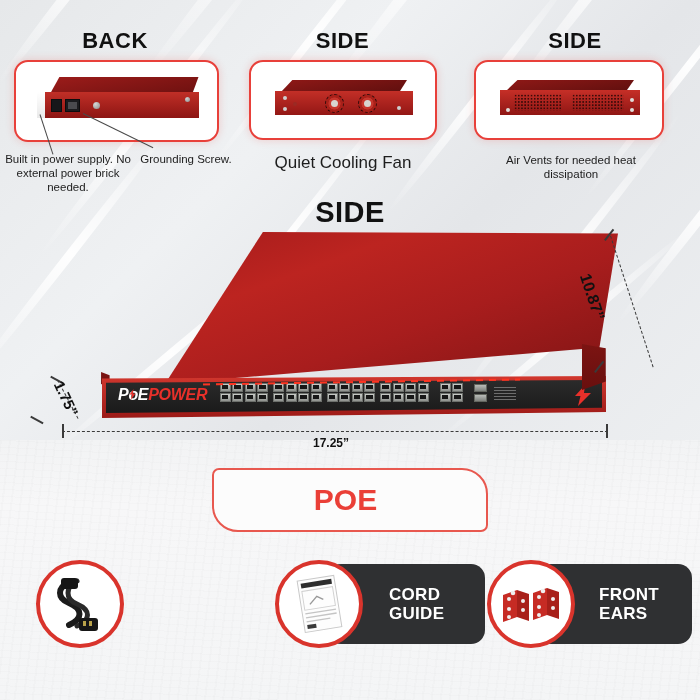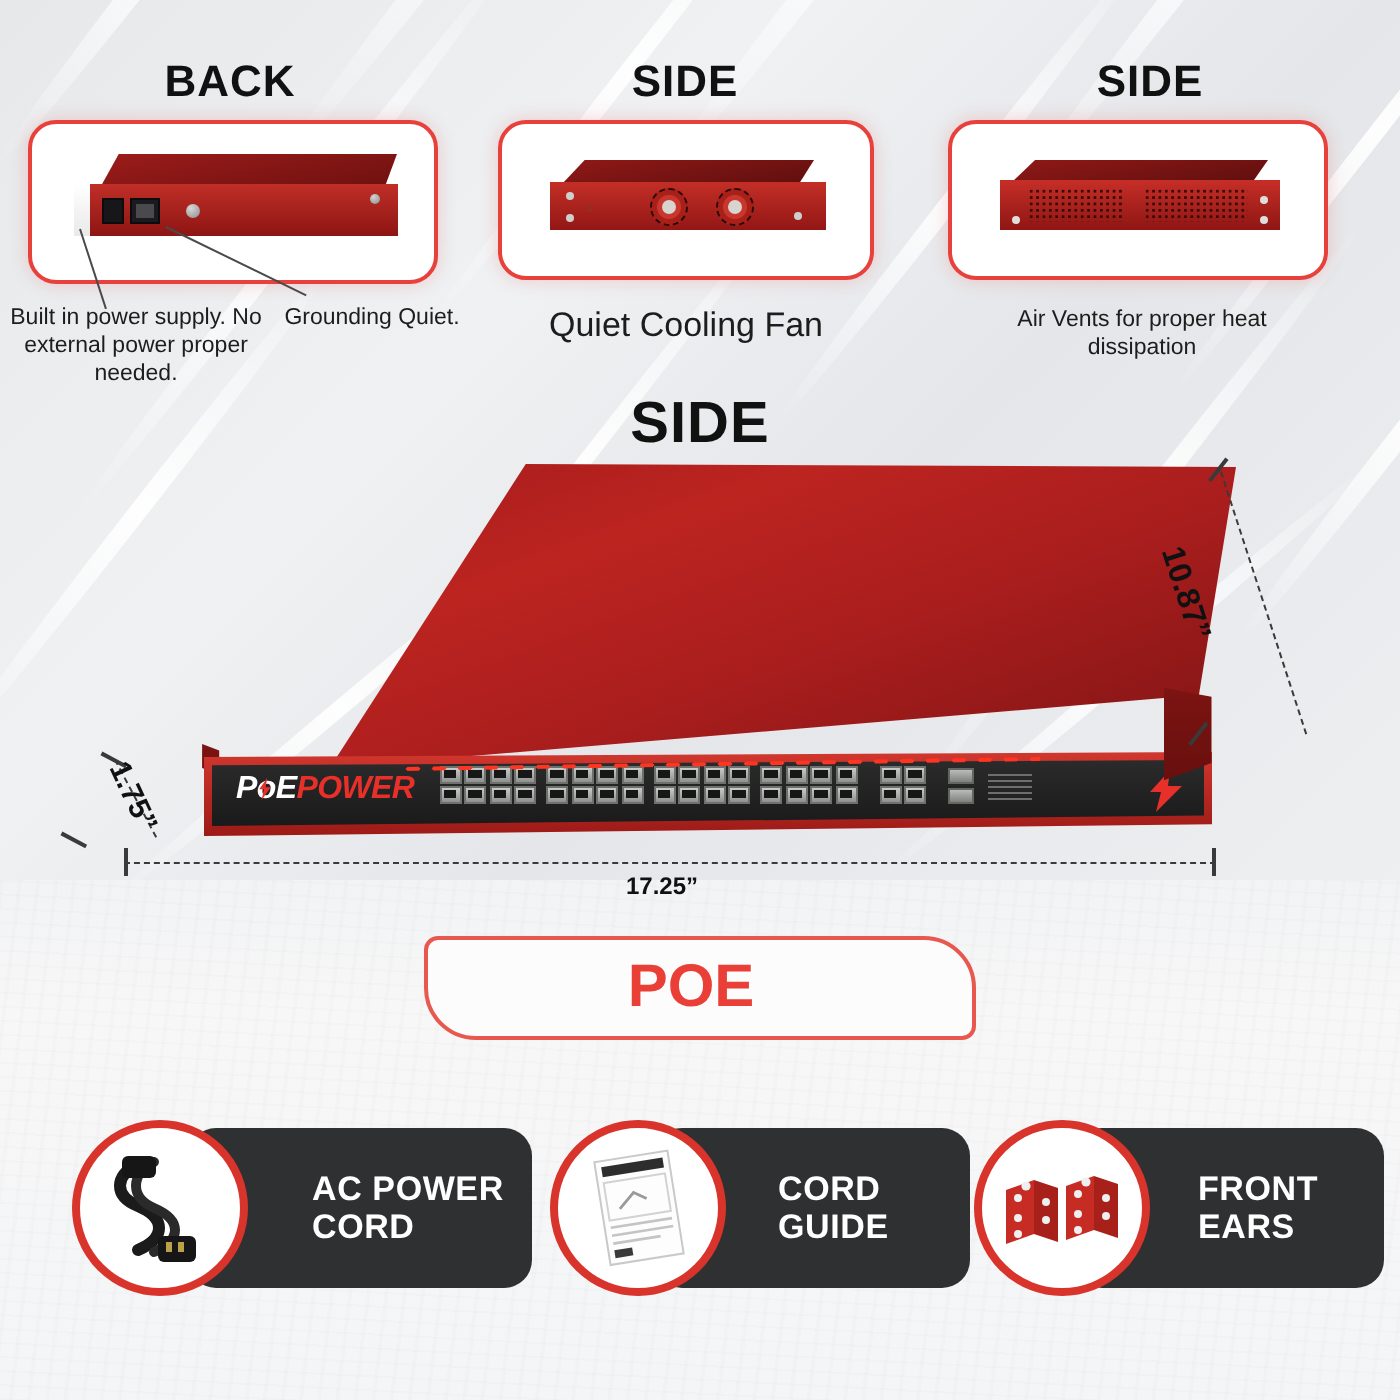--- a/index.html
+++ b/index.html
@@ -185,22 +185,22 @@
 
       <div style="position:absolute; left:158px; top:22px; width:5px; height:5px; border-radius:50%;
                   background:radial-gradient(circle at 35% 30%,#d3d3d3,#8a8a8a);"></div>
     </div>
   </div>
 </div>
 
 <div class="leader" style="left:40px; top:114px; width:42px; transform:rotate(72deg);"></div>
 <div class="leader" style="left:83px; top:113px; width:78px; transform:rotate(26deg);"></div>
 
-<div class="cap" style="left:4px; top:152px; width:128px; font-size:11.5px;">Built in power supply. No external power proper needed.</div>
-<div class="cap" style="left:134px; top:152px; width:104px; font-size:11.5px;">Grounding Quiet.</div>
+<div class="cap" style="left:4px; top:152px; width:128px; font-size:11.5px;">Built in power supply. No external power brick needed.</div>
+<div class="cap" style="left:134px; top:152px; width:104px; font-size:11.5px;">Grounding Screw.</div>
 
 <div class="view-card" style="left:249px; top:60px; width:188px; height:80px;">
   <div class="view-card-inner">
     <div class="mini-dev" style="width:160px; height:44px;">
       <div style="position:absolute; left:18px; top:2px; width:126px; height:12px;
                   background:linear-gradient(170deg,#8f1917,#5f0f0e);
                   clip-path:polygon(9% 0, 100% 0, 94% 100%, 0% 100%);"></div>
       <div style="position:absolute; left:12px; top:13px; width:138px; height:24px;
                   background:linear-gradient(180deg,#c32f27,#931715);"></div>
 
@@ -234,21 +234,21 @@
                   background-size:3.2px 3.2px; border-radius:2px;"></div>
       <div style="position:absolute; left:84px; top:16px; width:52px; height:17px;
                   background-image:radial-gradient(#3b0b09 36%, transparent 38%);
                   background-size:3.2px 3.2px; border-radius:2px;"></div>
       <div style="position:absolute; left:18px; top:30px; width:4px; height:4px; border-radius:50%; background:#e0dedb;"></div>
       <div style="position:absolute; left:142px; top:20px; width:4px; height:4px; border-radius:50%; background:#e0dedb;"></div>
       <div style="position:absolute; left:142px; top:30px; width:4px; height:4px; border-radius:50%; background:#e0dedb;"></div>
     </div>
   </div>
 </div>
-<div class="cap" style="left:500px; top:153px; width:142px; font-size:11.5px;">Air Vents for proper heat dissipation</div>
+<div class="cap" style="left:500px; top:153px; width:142px; font-size:11.5px;">Air Vents for needed heat dissipation</div>
 
 <div class="panel-heading" style="left:250px; top:196px; width:200px; font-size:29px;">SIDE</div>
 
 <div id="front-device" style="left:88px; top:232px; width:530px; height:200px;">
 
   <div class="dev-top" style="left:0; top:0; width:530px; height:152px;
               clip-path:polygon(14.5% 100%, 33% 0%, 100% 1%, 96.5% 76%);"></div>
 
   <div class="dev-side" style="left:0; top:140px; width:90px; height:40px;
               clip-path:polygon(14.5% 0%, 24% 8%, 24% 38%, 14.5% 30%);"></div>
@@ -383,29 +383,26 @@
 <div class="dim-line dim-v" style="left:57px; top:380px; height:44px; transform:rotate(-28deg); transform-origin:top left;"></div>
 <div class="tick" style="left:50px; top:379px; width:14px; height:1.6px; transform:rotate(28deg);"></div>
 <div class="tick" style="left:30px; top:419px; width:14px; height:1.6px; transform:rotate(28deg);"></div>
 <div class="dim-label" style="left:48px; top:390px; font-size:15px; transform:rotate(65deg);">1.75”</div>
 
 <div class="dim-line dim-h" style="left:62px; top:431px; width:546px;"></div>
 <div class="tick" style="left:62px; top:424px; width:1.6px; height:14px;"></div>
 <div class="tick" style="left:606px; top:424px; width:1.6px; height:14px;"></div>
 <div class="dim-label" style="left:313px; top:436px; font-size:12px;">17.25”</div>
 
-<div id="poe-banner" style="left:212px; top:468px; width:276px; height:52px;">
+<div id="poe-banner" style="left:212px; top:468px; width:276px; height:64px;">
   <span class="t1" style="font-size:30px;">POE</span>
   <span style="width:9px;"></span>
 </div>
 
 <div class="acc" style="left:36px; top:560px; width:230px;">
-  <div class="acc-body" style="width:172px;">
-    <span class="acc-label" style="font-size:17px; width:96px;">AC POWER CORD</span>
-  </div>
   <div class="acc-circle">
     <svg width="62" height="64" viewBox="0 0 62 64">
       <path d="M20 10 C8 16, 8 26, 20 31 C34 37, 34 47, 20 53" stroke="#1b1b1b" stroke-width="6" fill="none" stroke-linecap="round"></path>
       <path d="M28 9 C16 15, 16 27, 28 32 C42 38, 42 48, 28 54" stroke="#2a2a2a" stroke-width="5" fill="none" stroke-linecap="round"></path>
       <rect x="12" y="6" width="17" height="11" rx="3" fill="#161616"></rect>
       <rect x="30" y="46" width="19" height="13" rx="3" fill="#161616"></rect>
       <rect x="34" y="49" width="3" height="5" fill="#b9a24a"></rect>
       <rect x="40" y="49" width="3" height="5" fill="#b9a24a"></rect>
     </svg>
   </div>

